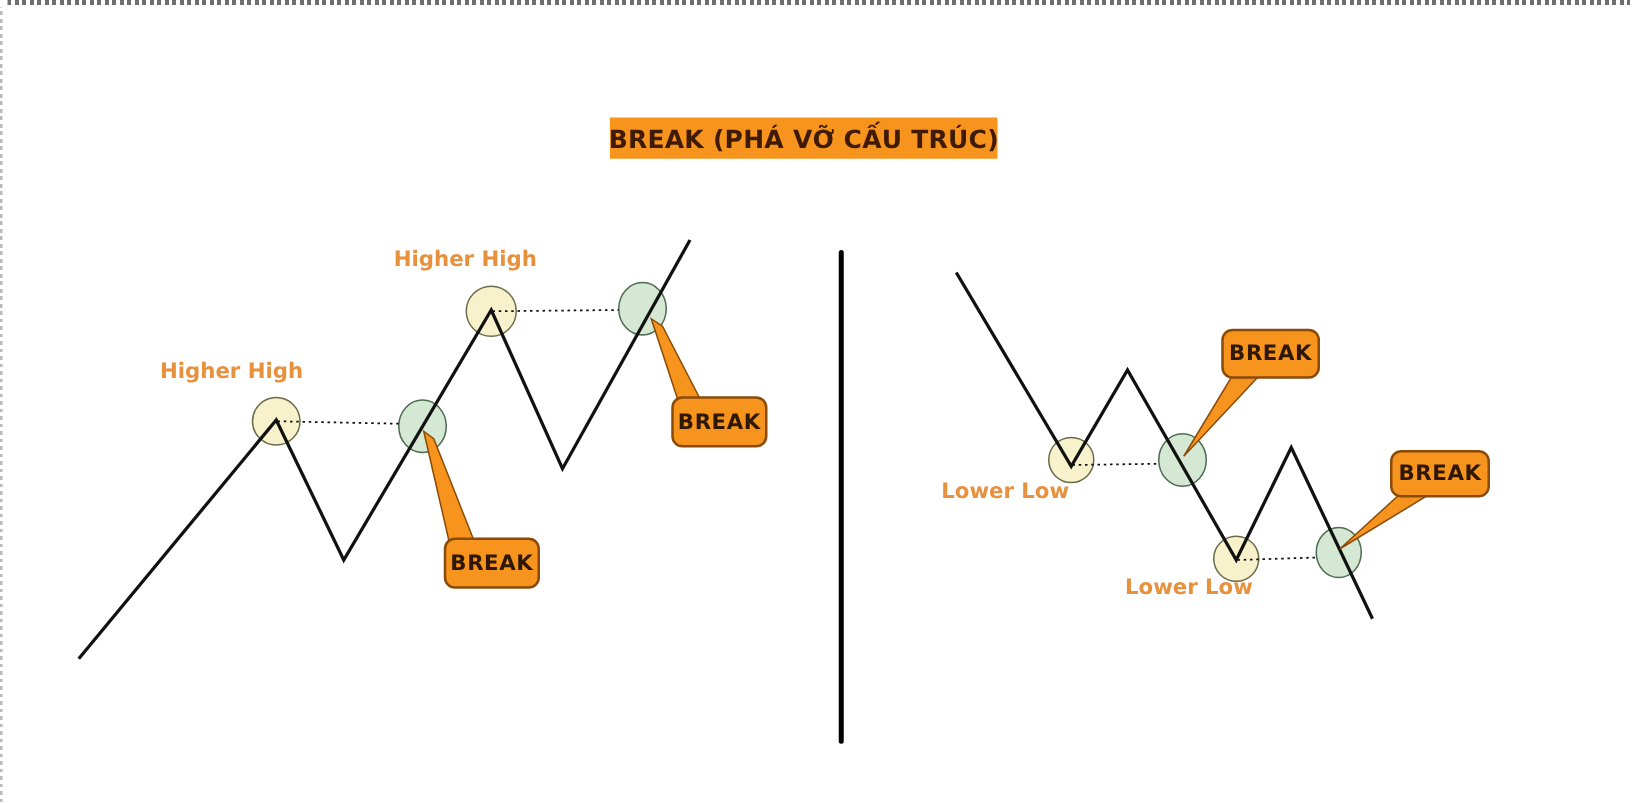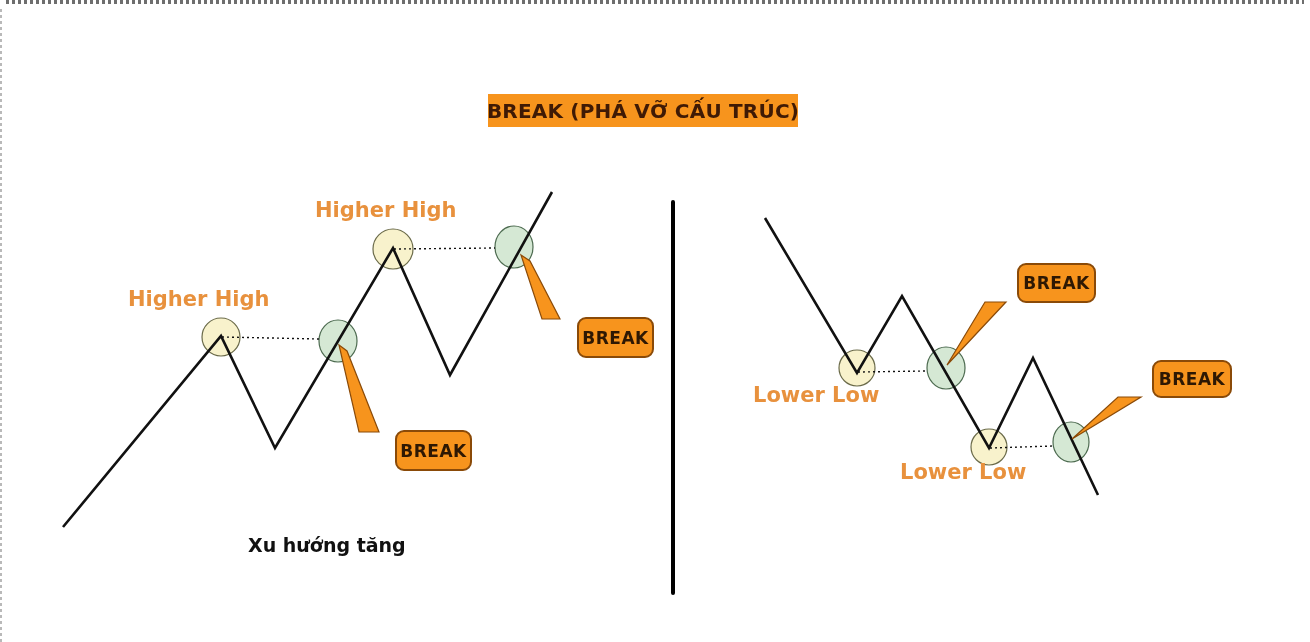--- a/index.html
+++ b/index.html
@@ -21,33 +21,32 @@
   }
   .title-banner{
     position:absolute;left:488px;top:94px;width:310px;height:33px;
     background:#F7941D;color:#3F1A05;
     display:flex;align-items:center;justify-content:center;
     font-size:20px;font-weight:bold;letter-spacing:.2px;
     white-space:nowrap;
   }
   svg{position:absolute;left:0;top:0;}
   .swing-label{
-    position:absolute;color:#E8913D;font-weight:bold;font-size:21px;
+    position:absolute;color:#E8913D;font-weight:bold;font-size:17px;
     white-space:nowrap;
   }
   .caption{
     position:absolute;color:#111;font-weight:bold;font-size:19px;
     white-space:nowrap;
   }
   .break-box{
     position:absolute;background:#F7941D;border:2px solid #8a4a08;
     border-radius:9px;display:flex;align-items:center;justify-content:center;
     color:#2e1803;font-weight:bold;font-size:17px;letter-spacing:.5px;
     box-sizing:border-box;
-    margin-left:40px;
   }
   .divider{
     position:absolute;left:671px;top:200px;width:4px;height:395px;
     background:#000;border-radius:2px;
   }
 </style>
 </head>
 <body>
 
 <div id="canvas">
@@ -93,17 +92,16 @@
   <div class="break-box" style="left:355px;top:430px;width:77px;height:41px;">BREAK</div>
   <div class="break-box" style="left:537px;top:317px;width:77px;height:41px;">BREAK</div>
   <div class="break-box" style="left:977px;top:263px;width:79px;height:40px;">BREAK</div>
   <div class="break-box" style="left:1112px;top:360px;width:80px;height:38px;">BREAK</div>
 
   <div class="swing-label" style="left:128px;top:287px;">Higher High</div>
   <div class="swing-label" style="left:315px;top:198px;">Higher High</div>
   <div class="swing-label" style="left:753px;top:383px;">Lower Low</div>
   <div class="swing-label" style="left:900px;top:460px;">Lower Low</div>
 
-  <div class="caption" style="left:248px;top:534px;">Xu hướng tăng</div>
 
   <div class="divider"></div>
 
 </div>
 
 </body></html>

